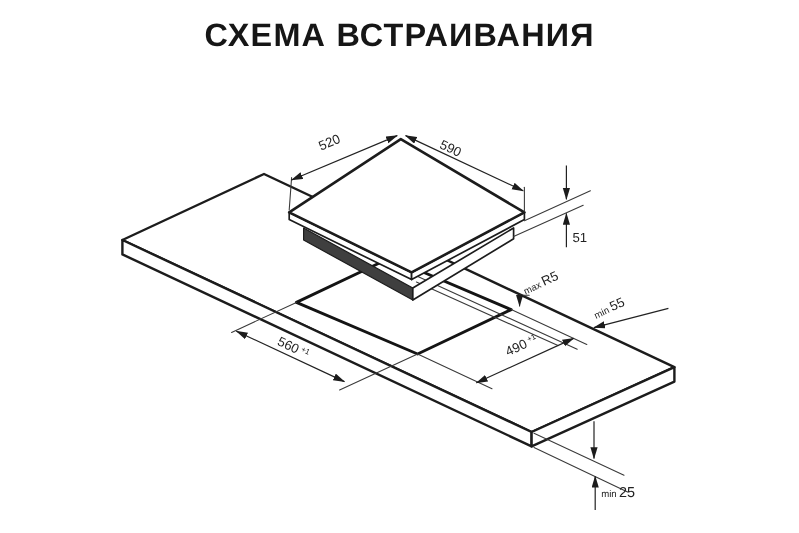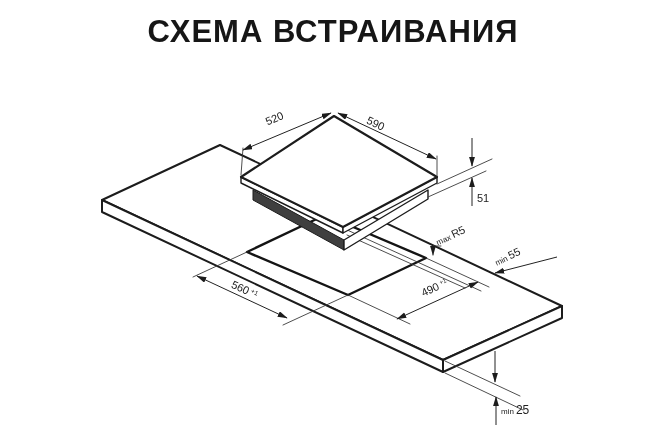--- a/index.html
+++ b/index.html
@@ -7,21 +7,21 @@
     position:relative;
     width:666px;height:444px;
     background:#ffffff;
     overflow:hidden;
     font-family:"Liberation Sans", sans-serif;
   }
   .stage h1{
     position:absolute;top:14px;left:0;width:100%;
     margin:0;text-align:center;
     font-family:"Liberation Sans", sans-serif;
-    font-weight:800;font-size:31px;letter-spacing:1px;
+    font-weight:800;font-size:27px;letter-spacing:1px;
     color:#161616;
   }
   svg{position:absolute;top:0;left:0;}
   .outline{fill:#ffffff;stroke:#1c1c1c;stroke-width:2;stroke-linejoin:round;}
   .thin{fill:#ffffff;stroke:#1c1c1c;stroke-width:1.4;stroke-linejoin:round;}
   .cut{fill:#ffffff;stroke:#141414;stroke-width:2.4;stroke-linejoin:round;}
   .ext{stroke:#3a3a3a;stroke-width:0.9;fill:none;stroke-linecap:round;}
   .dimln{stroke:#222222;stroke-width:1;fill:none;}
   .dim{font-family:"Liberation Sans",sans-serif;font-size:11px;fill:#222222;}
   .dim .pre{font-size:8px;}

